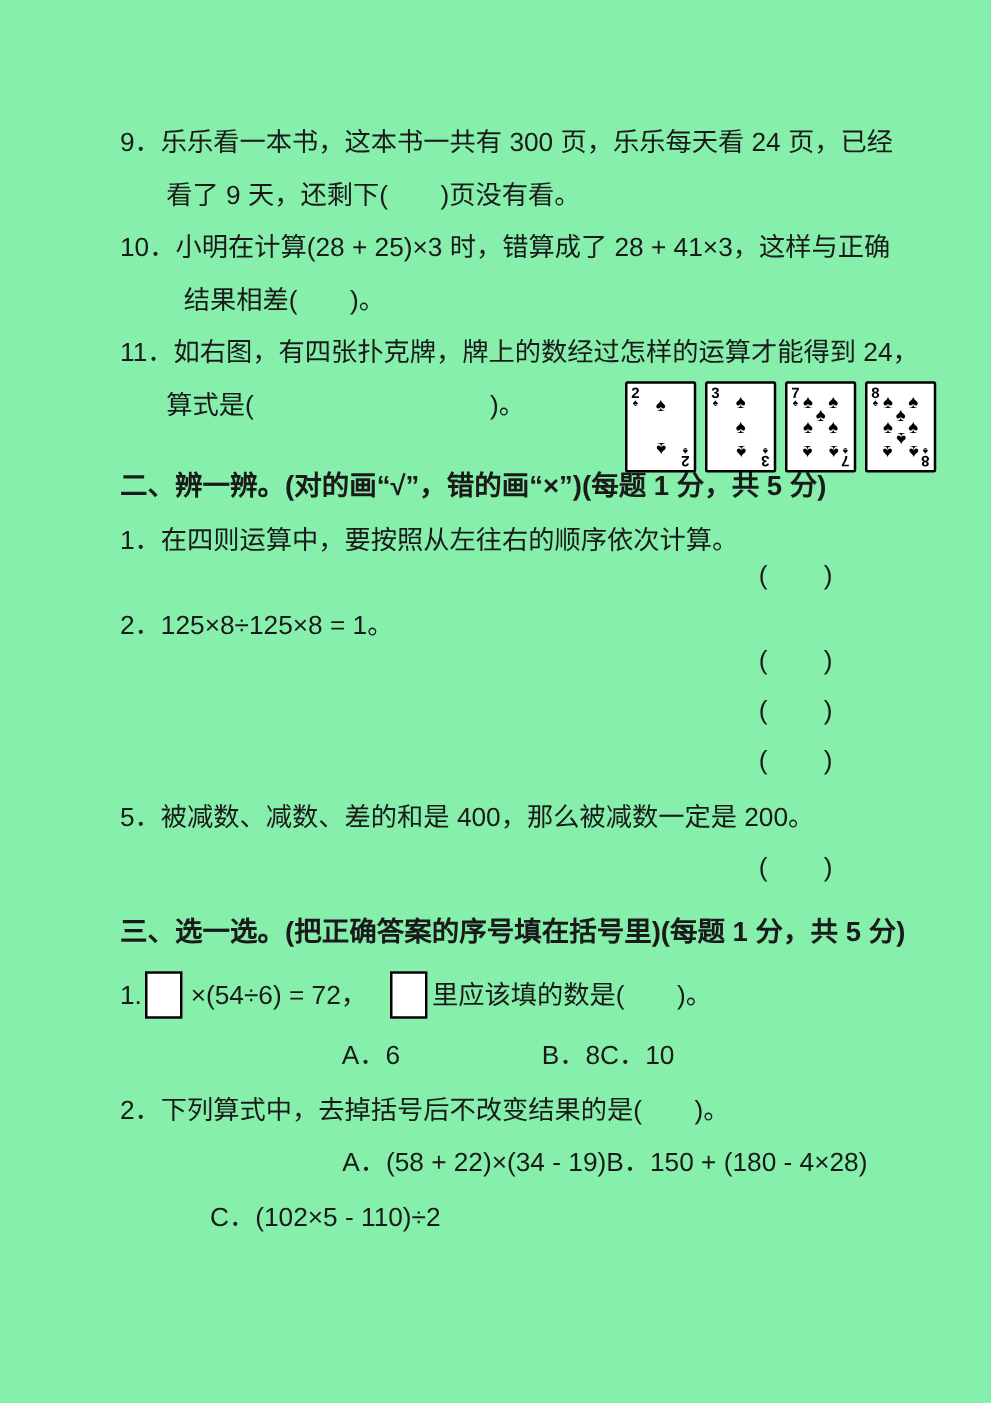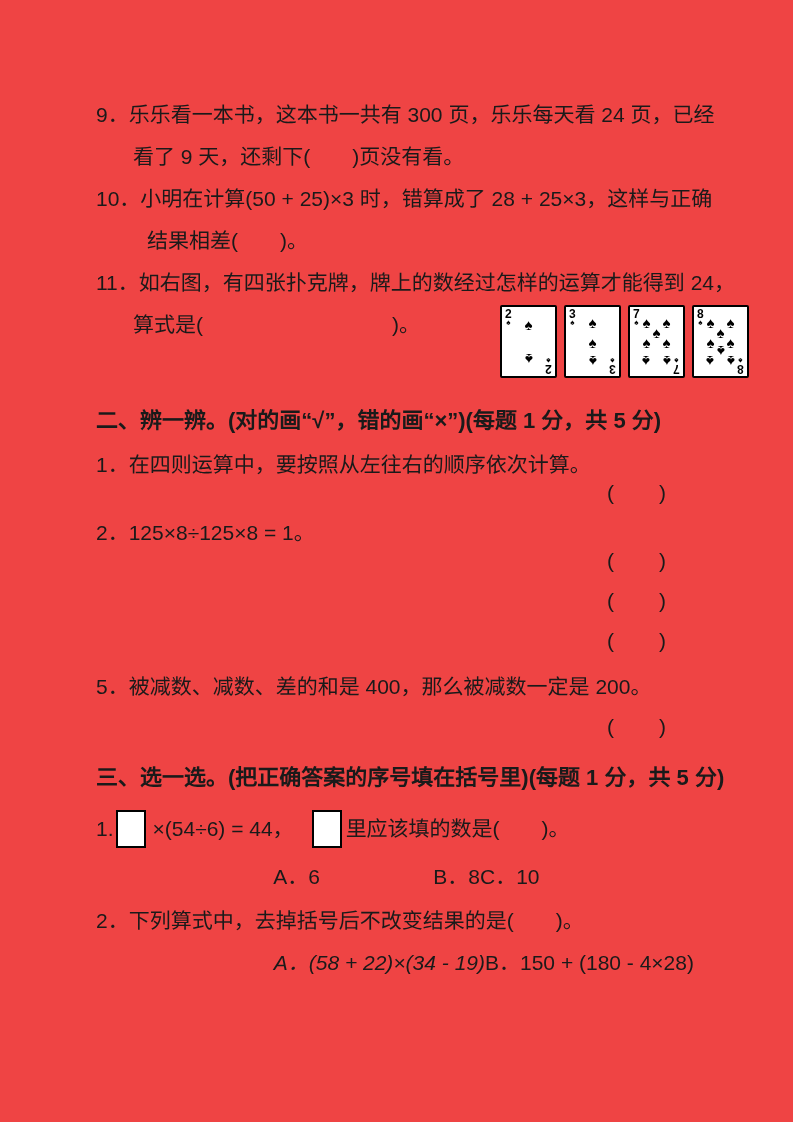--- a/index.html
+++ b/index.html
@@ -1,21 +1,21 @@
 <!DOCTYPE html>
 <html lang="zh-CN"><head>
 <meta charset="utf-8">
 <style>
   html,body { margin:0; padding:0; background:#ffffff; }
   .page {
     position:relative;
     width:793px; height:1122px;
     box-sizing:border-box;
     padding:101px 82px 0 96px;
-    background:#ef4444;
+    background:#86efac;
     color:#1a1a1a;
     font-family:"Liberation Sans","DejaVu Sans",sans-serif;
     font-size:21px;
     line-height:28px;
     overflow:hidden;
   }
   .line { margin-bottom:14px; white-space:nowrap; }
   .indent-1 { padding-left:37px; }
   .indent-2 { padding-left:51px; }
 
@@ -41,21 +41,21 @@
   .pip { position:absolute; font-size:15px; color:#000; transform:translate(-50%,-50%); line-height:1; }
   .pip.rot { transform:translate(-50%,-50%) rotate(180deg); }
 
   .sec-heading {
     font-weight:700;
     font-size:22px;
     line-height:30px;
     margin:0 0 15px 0;
     white-space:nowrap;
   }
-  .sec-heading.first { margin-top:67px; }
+  .sec-heading.first { margin-top:35px; }
   .sec-heading.second { margin-top:22px; margin-bottom:14px; }
 
   .tf-row { display:flex; margin-bottom:12px; white-space:nowrap;flex-direction:column; }
   .tf-row .answer-parens { margin-left:auto; margin-right:44px; letter-spacing:1px; }
   .answer-line { text-align:right; padding-right:44px; margin-bottom:18px; letter-spacing:1px; }
   .tf-row.no-gap { margin-bottom:12px; }
 
   .mc-line { line-height:44px; margin-bottom:12px; white-space:nowrap; }
   .blank-box {
     display:inline-block;
@@ -64,32 +64,32 @@
     border:2px solid #000;
     vertical-align:-12px;
     margin:0 7px 0 2px;
     background:#fff;
   }
   .blank-box.second { margin-left:18px; margin-right:4px; }
 
   .opts { display:flex; padding-left:72px; margin-bottom:16px; white-space:nowrap;text-align:right; }
   .opts .opt-a { width:152px; }
   .opts .opt-b { width:160px; }
-  .opts.mc2 .opt-a { width:317px;font-style:italic; }
+  .opts.mc2 .opt-a { width:317px; }
   .opts.last { margin-bottom:0; }
 </style>
 </head>
 <body>
 
 <div class="page">
 
   <div class="line">9．乐乐看一本书，这本书一共有 300 页，乐乐每天看 24 页，已经</div>
   <div class="line indent-1">看了 9 天，还剩下(　　)页没有看。</div>
 
-  <div class="line">10．小明在计算(50 + 25)×3 时，错算成了 28 + 25×3，这样与正确</div>
+  <div class="line">10．小明在计算(28 + 25)×3 时，错算成了 28 + 41×3，这样与正确</div>
   <div class="line indent-2">结果相差(　　)。</div>
 
   <div class="q11">
     <div class="line">11．如右图，有四张扑克牌，牌上的数经过怎样的运算才能得到 24，</div>
     <div class="line indent-1">算式是(　　　　　　　　　)。</div>
     <div class="cards" id="cards">
         <div class="card">
           <div class="corner tl">
             <span class="cr">2</span>
             <span class="cs">♠</span>
@@ -167,27 +167,30 @@
   </div>
   <div class="answer-line">(　　)</div>
   <div class="tf-row no-gap">
     <span>5．被减数、减数、差的和是 400，那么被减数一定是 200。</span>
   </div>
   <div class="answer-line">(　　)</div>
 
   <div class="sec-heading second">三、选一选。(把正确答案的序号填在括号里)(每题 1 分，共 5 分)</div>
 
   <div class="mc-line">
-    <span>1.</span><span class="blank-box"></span><span>×(54÷6) = 44，</span><span class="blank-box second"></span><span>里应该填的数是(　　)。</span>
+    <span>1.</span><span class="blank-box"></span><span>×(54÷6) = 72，</span><span class="blank-box second"></span><span>里应该填的数是(　　)。</span>
   </div>
   <div class="opts">
     <span class="opt-a">A．6</span>
     <span class="opt-b">B．8</span>
     <span class="opt-c">C．10</span>
   </div>
 
   <div class="line">2．下列算式中，去掉括号后不改变结果的是(　　)。</div>
   <div class="opts mc2">
     <span class="opt-a">A．(58 + 22)×(34 - 19)</span>
     <span class="opt-b2">B．150 + (180 - 4×28)</span>
   </div>
+  <div class="opts last">
+    <span>C．(102×5 - 110)÷2</span>
+  </div>
 
 </div>
 
 </body></html>

